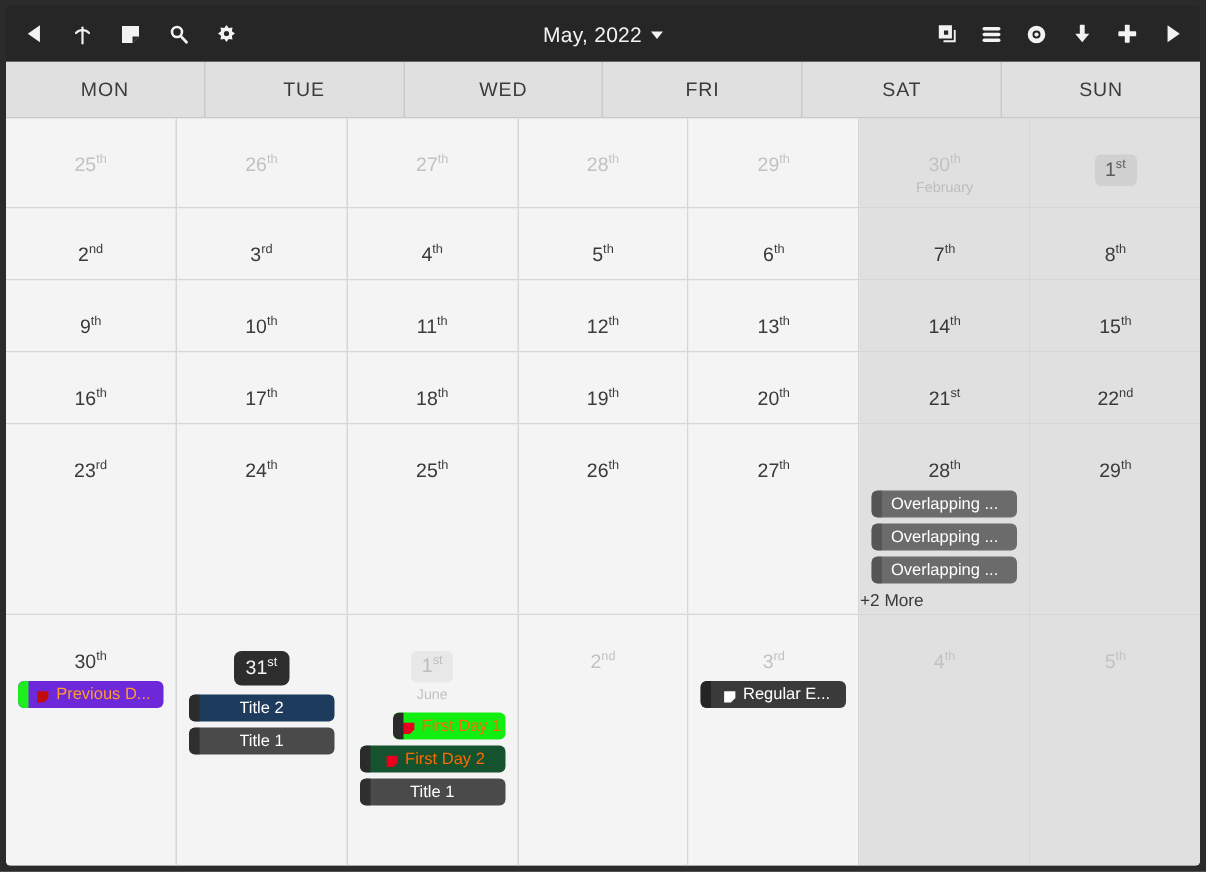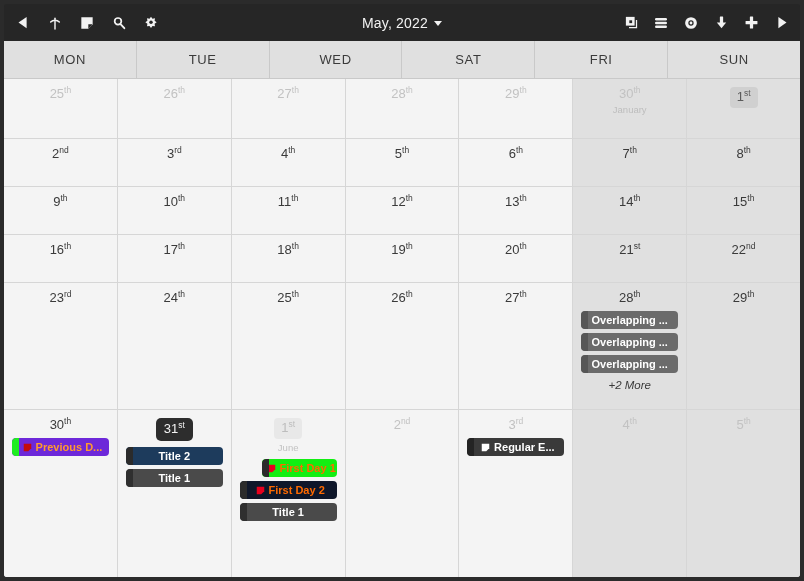--- a/index.html
+++ b/index.html
@@ -116,21 +116,21 @@
   .week-r5 { flex: 1; }
 
   .day-cell {
     flex: 1 1 0;
     border-right: 1px solid #d6d6d6;
     box-sizing: border-box;
     background: #f4f4f4;
     display: flex;
     flex-direction: column;
     align-items: center;
-    padding-top: 8px;
+    padding-top: 24px;
     overflow: hidden;
     position: relative;
   }
   .day-cell:last-child { border-right: none; }
   .day-cell.weekend { background: #e0e0e0; }
 
   .daynum {
     font-size: 13px;
     color: #3a3a3a;
     line-height: 14px;
@@ -189,38 +189,35 @@
     box-sizing: border-box;
   }
   .event .stripe {
     position: absolute;
     left: 0; top: 0; bottom: 0;
     width: 7px;
     border-radius: 4px 0 0 4px;
   }
   .event .ev-inner {
     display: flex;
-    align-items: center;
+    align-items: flex-end;
     gap: 4px;
     max-width: 100%;
     overflow: hidden;
-    font-weight: bold;
   }
   .event.with-icon .ev-inner { padding-left: 4px; }
   .ev-label { overflow: hidden; text-overflow: ellipsis; white-space: nowrap; }
   .ev-icon { width: 9px; height: 9px; flex: none; display:block; }
 
   .more-link {
     font-size: 11.5px;
     color: #3a3a3a;
     margin-top: 6px;
-    text-align: center;
     width: 100%;
     cursor: pointer;
-    font-style: italic;
   }
 </style>
 </head>
 <body>
 
 <div id="app">
 
   <div class="toolbar">
     <div class="tb-left">
         <div class="tb-icon">
@@ -301,22 +298,22 @@
           </svg>
         </div>
       </div>
   </div>
 
   <div class="calendar">
     <div class="header-row">
         <div class="header-cell">MON</div>
         <div class="header-cell">TUE</div>
         <div class="header-cell">WED</div>
+        <div class="header-cell">FRI</div>
         <div class="header-cell">SAT</div>
-        <div class="header-cell">FRI</div>
         <div class="header-cell">SUN</div>
       </div>
     <div class="weeks">
         <div class="week-row week-r0">
           <div class="day-cell other">
             <div class="daynum"><span>25</span><sup>th</sup></div>
           </div>
           <div class="day-cell other">
             <div class="daynum"><span>26</span><sup>th</sup></div>
           </div>
@@ -324,21 +321,21 @@
             <div class="daynum"><span>27</span><sup>th</sup></div>
           </div>
           <div class="day-cell other">
             <div class="daynum"><span>28</span><sup>th</sup></div>
           </div>
           <div class="day-cell other">
             <div class="daynum"><span>29</span><sup>th</sup></div>
           </div>
           <div class="day-cell weekend other">
             <div class="daynum"><span>30</span><sup>th</sup></div>
-            <div class="monthtag">January</div>
+            <div class="monthtag">February</div>
           </div>
           <div class="day-cell weekend">
             <div class="daynum badge-light"><span>1</span><sup>st</sup></div>
           </div>
         </div>
         <div class="week-row week-r1">
           <div class="day-cell">
             <div class="daynum"><span>2</span><sup>nd</sup></div>
           </div>
           <div class="day-cell">
@@ -488,21 +485,21 @@
             <div class="events">
               <div class="event with-icon" style="background: rgb(18, 238, 18); color: rgb(255, 106, 0); margin-left: 22px;">
                 <span class="stripe" style="background: rgb(43, 43, 43);"></span>
                 <span class="ev-inner">
                   <svg width="9" height="9" viewBox="0 0 24 24" class="ev-icon">
                     <path d="M2 2 H22 V14 L14 22 H2 Z" fill="#e8001e"></path>
                   </svg>
                   <span class="ev-label">First Day 1</span>
                 </span>
               </div>
-              <div class="event with-icon" style="background: #0f172a; color: rgb(255, 106, 0);">
+              <div class="event with-icon" style="background: #14532d; color: rgb(255, 106, 0);">
                 <span class="stripe" style="background: rgb(43, 43, 43);"></span>
                 <span class="ev-inner">
                   <svg width="9" height="9" viewBox="0 0 24 24" class="ev-icon">
                     <path d="M2 2 H22 V14 L14 22 H2 Z" fill="#e8001e"></path>
                   </svg>
                   <span class="ev-label">First Day 2</span>
                 </span>
               </div>
               <div class="event" style="background: rgb(74, 74, 74); color: rgb(255, 255, 255);">
                 <span class="stripe" style="background: rgb(47, 47, 47);"></span>

